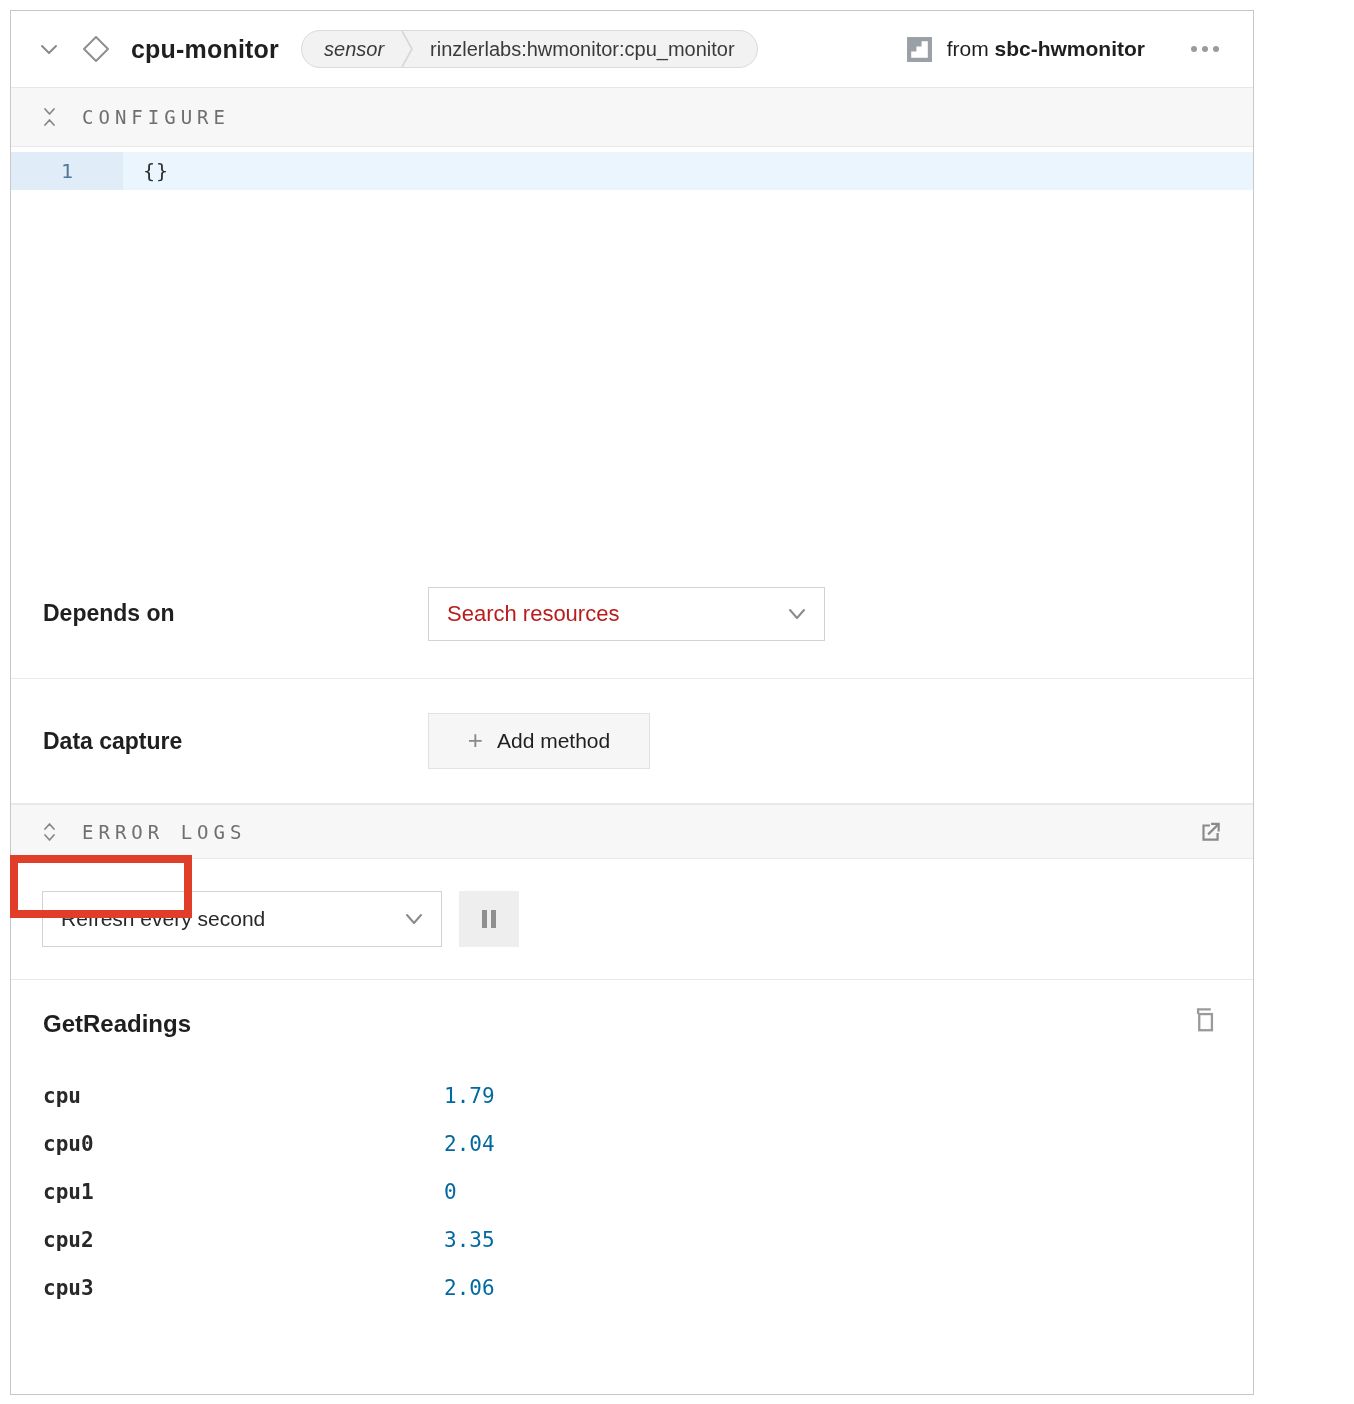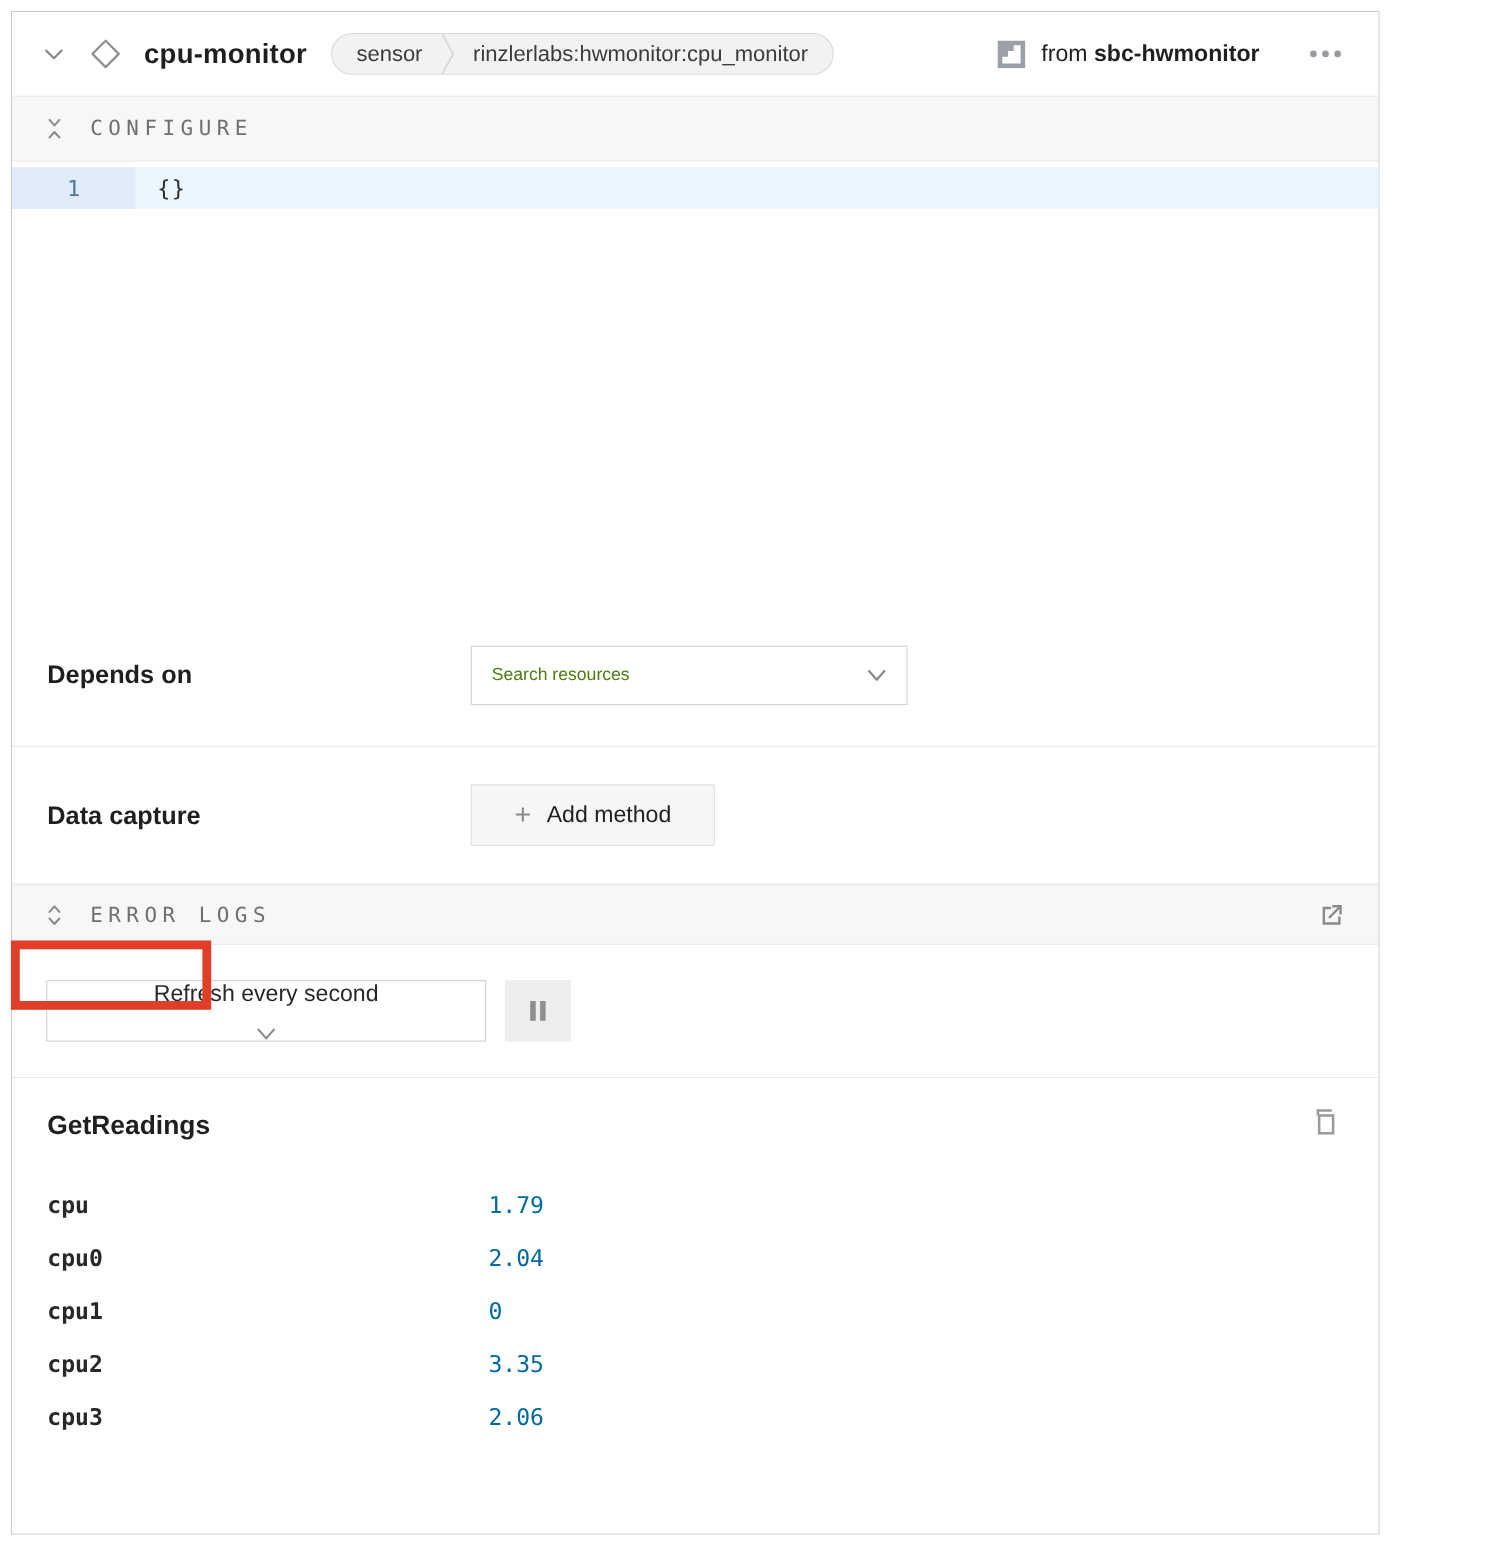--- a/index.html
+++ b/index.html
@@ -5,21 +5,21 @@
   * { margin:0; padding:0; box-sizing:border-box; }
   html,body { background:#ffffff; width:1354px; height:1404px; font-family:"Liberation Sans", sans-serif; color:#282828; }
   .page { position:absolute; left:10px; top:10px; width:1244px; height:1385px; border:1px solid #c8c8c8; background:#fff; display:flex; flex-direction:column; }
 
   
   .hdr { height:77px; flex:0 0 77px; display:flex; align-items:center; padding:0 30px 0 28px; border-bottom:1px solid #e6e6e6; background:#fff; }
   .hdr .chev { width:20px; height:14px; margin-right:22px; cursor:pointer; }
   .hdr .diamond { width:30px; height:30px; margin-right:20px; }
   .hdr h1 { font-size:25px; font-weight:700; letter-spacing:.2px; margin-right:22px; color:#1f1f1f; }
   .pill { display:flex; align-items:center; height:38px; background:#f2f2f3; border:1px solid #dadada; border-radius:19px; overflow:hidden; font-size:20px; color:#3a3a3a; }
-  .pill .seg1 { padding:0 16px 0 22px; }
+  .pill .seg1 { padding:0 16px 0 22px;font-style:italic; }
   .pill .divider { height:38px; }
   .pill .seg2 { padding:0 22px 0 16px; }
   .hdr .spacer { flex:1; }
   .part-icon { width:27px; height:27px; margin-right:14px; }
   .from-text { font-size:21px; color:#1f1f1f; white-space:nowrap; }
   .from-text b { font-weight:700; }
   .menu-btn { margin-left:42px; width:36px; height:24px; display:flex; align-items:center; justify-content:center; cursor:pointer; }
 
   
   .bar { height:59px; flex:0 0 auto; background:#f7f7f7; display:flex; align-items:center; padding:0 30px 0 30px; border-bottom:1px solid #e9e9e9; }
@@ -34,21 +34,21 @@
   .editor { flex:0 0 402px; background:#fff; padding-top:5px; font-family:"DejaVu Sans Mono", monospace; font-size:20px; }
   .editor .line { display:flex; height:38px; align-items:center; background:#eaf5fd; }
   .editor .gutter { width:112px; height:38px; background:#e0edf9; color:#4f7896; display:flex; align-items:center; justify-content:center; font-size:20px; }
   .editor .code { padding-left:20px; color:#2d2d2d; letter-spacing:1px; }
 
   
   .frow { flex:0 0 130px; display:flex; align-items:center; padding:0 30px 0 32px; border-bottom:1px solid #e9e9e9; background:#fff; }
   .frow.capture { flex-basis:125px; }
   .frow h2 { width:385px; font-size:23px; font-weight:700; color:#1f1f1f; }
   .select { width:397px; height:54px; border:1px solid #d2d2d2; background:#fff; display:flex; align-items:center; padding:0 18px 0 18px; cursor:pointer; }
-  .select .ph { flex:1; font-size:16px; color:#4d7c0f; }
+  .select .ph { flex:1; font-size:22px; color:#b91c1c; }
   .select .val { flex:1; font-size:21px; color:#282828; }
   .select .sel-chev { width:18px; height:12px; }
   .btn-add { width:222px; height:56px; background:#f6f6f6; border:1px solid #e2e2e2; display:flex; align-items:center; justify-content:center; gap:14px; cursor:pointer; font-size:21px; color:#1f1f1f; }
   .btn-add .plus { font-size:26px; color:#8a8a8a; font-weight:400; line-height:1; margin-top:-3px; }
 
   
   .test-content { flex:0 0 121px; background:#fff; display:flex; align-items:center; padding:0 30px 0 31px; border-bottom:1px solid #e9e9e9; }
   .pause-btn { margin-left:17px; width:60px; height:56px; background:#eeeeee; border:none; display:flex; align-items:center; justify-content:center; cursor:pointer; }
 
   
@@ -158,21 +158,21 @@
       <svg width="26" height="26" viewBox="0 0 24 24" fill="none" stroke="#8a8a8a" stroke-width="2" stroke-linecap="square">
           <path d="M11 6 H6 V19 H19 V14"></path>
           <path d="M11 13.5 L19.5 5"></path>
           <path d="M14 4.5 H20 V10.5"></path>
         </svg>
     </span>
   </div>
 
 
   <section class="test-content">
-    <div class="select" style="width:400px; height:56px;flex-direction:column;">
+    <div class="select" style="width:400px; height:56px;">
       <span class="val">Refresh every second</span>
       <span class="sel-chev">
         <svg width="18" height="12" viewBox="0 0 18 12">
             <polyline points="2,2 9,10 16,2" fill="none" stroke="#8a8a8a" stroke-width="2" stroke-linecap="round" stroke-linejoin="round"></polyline>
           </svg>
       </span>
     </div>
     <button class="pause-btn">
       <svg width="16" height="20" viewBox="0 0 16 20">
           <rect x="1" y="1" width="5" height="18" fill="#8f8f8f"></rect>

